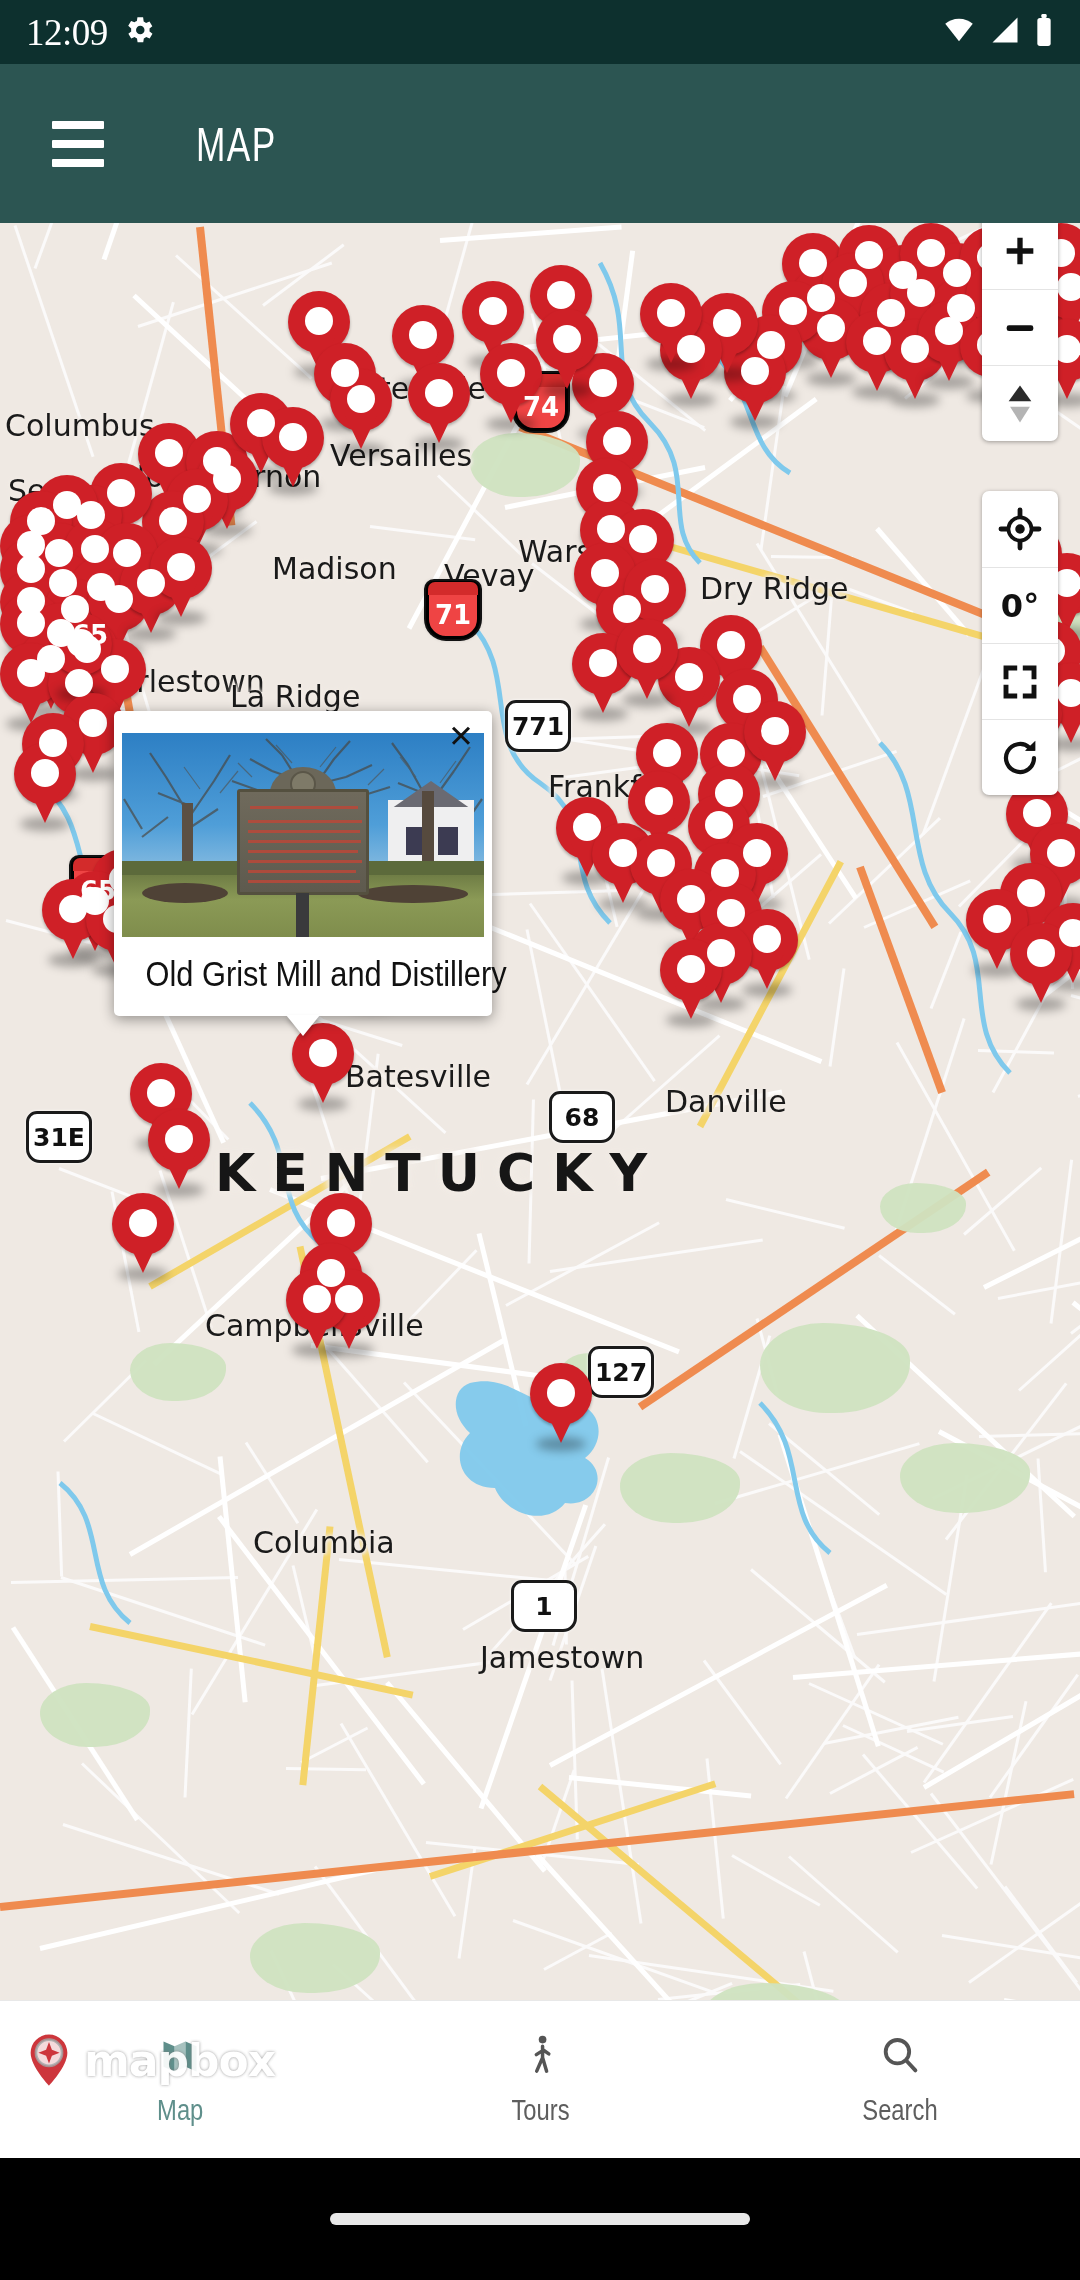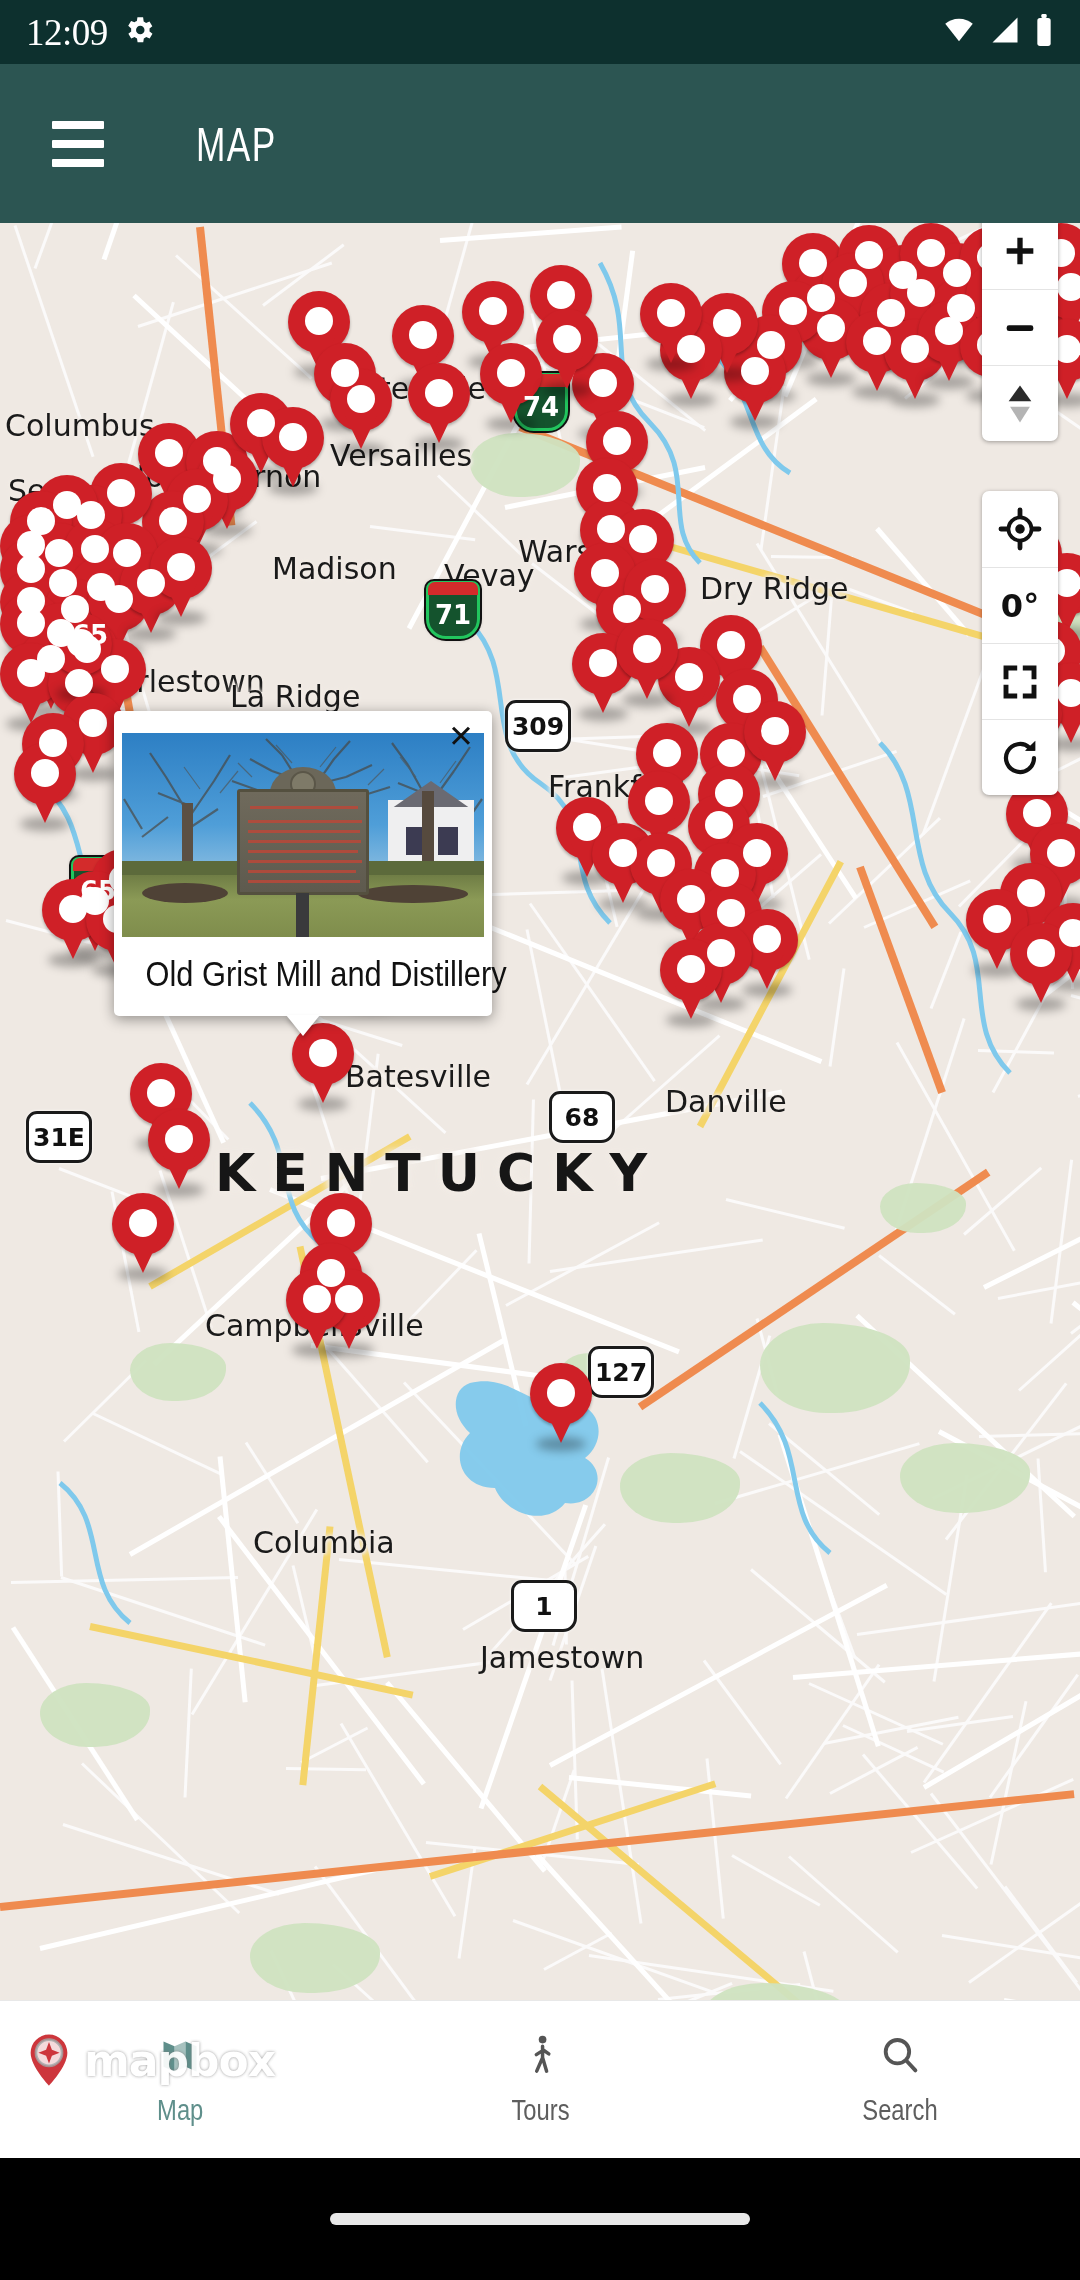--- a/index.html
+++ b/index.html
@@ -72,21 +72,21 @@
   
   .shield{
     position:absolute; background:#fff; border:3px solid #1a1a1a;
     color:#111; font-family:"DejaVu Sans",sans-serif; font-weight:700;
     display:flex; align-items:center; justify-content:center;
     font-size:25px; border-radius:7px;
     box-shadow:0 0 3px rgba(255,255,255,.95);
   }
   .shield.us{ width:66px; height:52px; border-radius:11px 11px 14px 14px; }
   .shield.interstate{
-    background:#14532d; color:#fff; border:3px solid #22c55e;
+    background:#ef4444; color:#fff; border:3px solid #000000;
     width:54px; height:58px; border-radius:8px 8px 20px 20px;
     box-shadow:0 0 0 2px #111, 0 0 4px rgba(0,0,0,.3);
     flex-direction:column; padding-top:10px; font-size:26px;text-align:right;
   }
   .shield.interstate::before{
     content:""; position:absolute; top:-2px; left:-1px; right:-1px; height:13px;
     background:#d32b2b; border-radius:7px 7px 0 0;
   }
 
   
@@ -531,21 +531,21 @@
       <div class="shield interstate" style="left: 426px; top: 358px;">
         <span style="position: relative; z-index: 2;">71</span>
       </div>
       <div class="shield interstate" style="left: 63px; top: 378px;">
         <span style="position: relative; z-index: 2;">65</span>
       </div>
       <div class="shield interstate" style="left: 71px; top: 634px;">
         <span style="position: relative; z-index: 2;">65</span>
       </div>
       <div class="shield us" style="left: 505px; top: 477px;">
-        <span style="position: relative; z-index: 2;">309</span>
+        <span style="position: relative; z-index: 2;">771</span>
       </div>
       <div class="shield us" style="left: 26px; top: 888px;">
         <span style="position: relative; z-index: 2;">31E</span>
       </div>
       <div class="shield us" style="left: 549px; top: 868px;">
         <span style="position: relative; z-index: 2;">68</span>
       </div>
       <div class="shield us" style="left: 588px; top: 1123px;">
         <span style="position: relative; z-index: 2;">127</span>
       </div>

